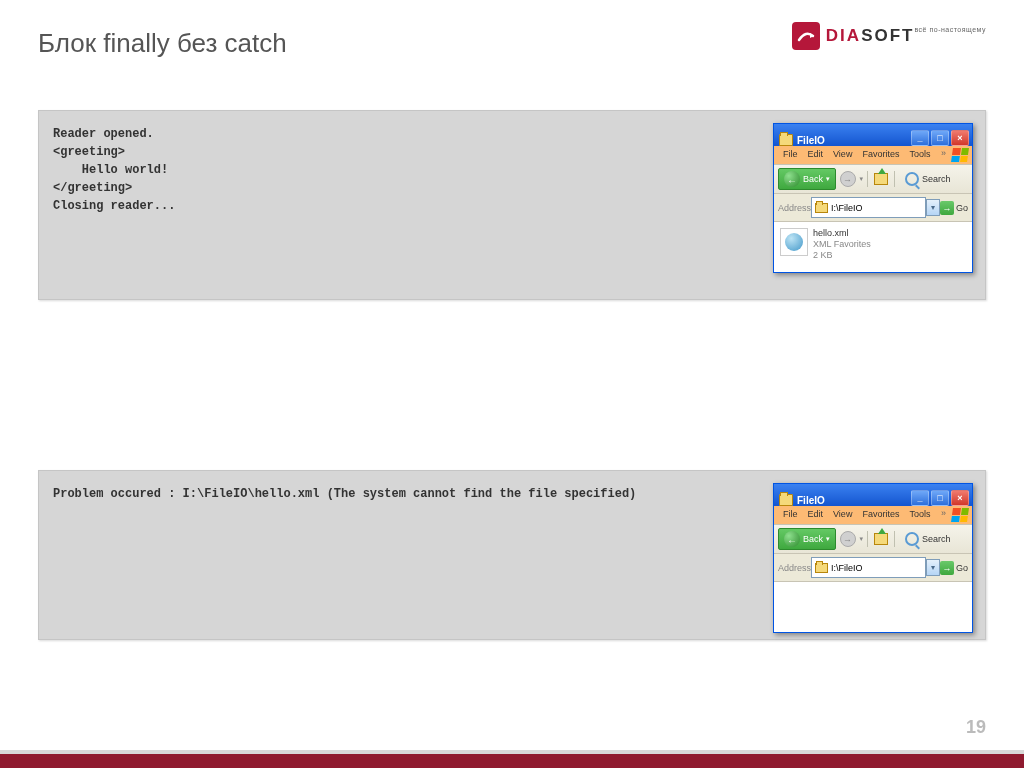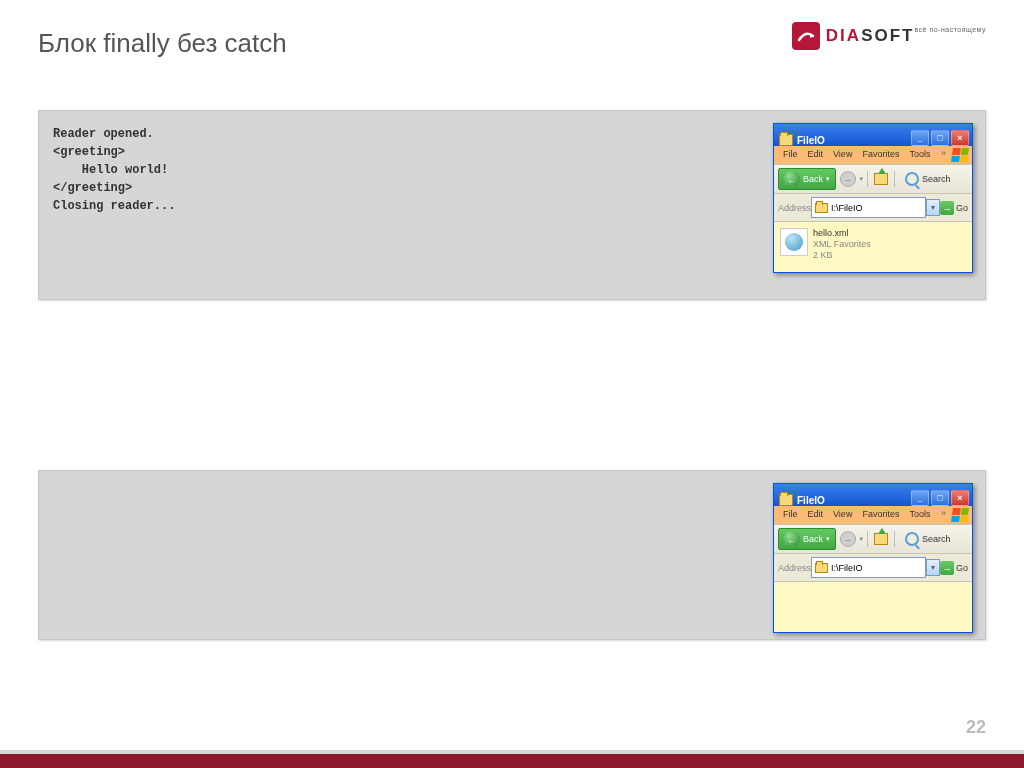--- a/index.html
+++ b/index.html
@@ -291,21 +291,21 @@
     height: 14px;
     background: linear-gradient(#6ac96a,#3fa83f);
     border-radius: 2px;
     display: flex;
     align-items: center;
     justify-content: center;
     color: #fff;
     font-size: 9px;
   }
   .exp-content {
-    background: #fef9c3;
+    background: #ffffff;
     min-height: 50px;
     padding: 4px;
   }
   .file-item {
     display: flex;
     gap: 5px;
     padding: 2px;
   }
   .file-icon {
     width: 28px;
@@ -446,20 +446,21 @@
           <span>hello.xml</span>
           <span class="sub">XML Favorites</span>
           <span class="sub">2 KB</span>
         </div>
       </div>
     </div>
   </div>
 </div>
 
 <div class="code-panel panel-2">
+  <div class="code-text">Problem occured : I:\FileIO\hello.xml (The system cannot find the file specified)</div>
 
   <div class="explorer-window">
     <div class="exp-titlebar">
       <div class="exp-titlebar-icon"></div>
       <div class="exp-title">FileIO</div>
       <div class="exp-winbtns">
         <div class="exp-winbtn min">_</div>
         <div class="exp-winbtn max">□</div>
         <div class="exp-winbtn close">×</div>
       </div>
@@ -505,14 +506,14 @@
       <div class="addr-dd">▾</div>
       <div class="addr-go">
         <div class="addr-go-icon">→</div>
         <span>Go</span>
       </div>
     </div>
     <div class="exp-content"></div>
   </div>
 </div>
 
-<div class="page-number">22</div>
+<div class="page-number">19</div>
 <div class="footer-bar"></div>
 
 </body></html>

